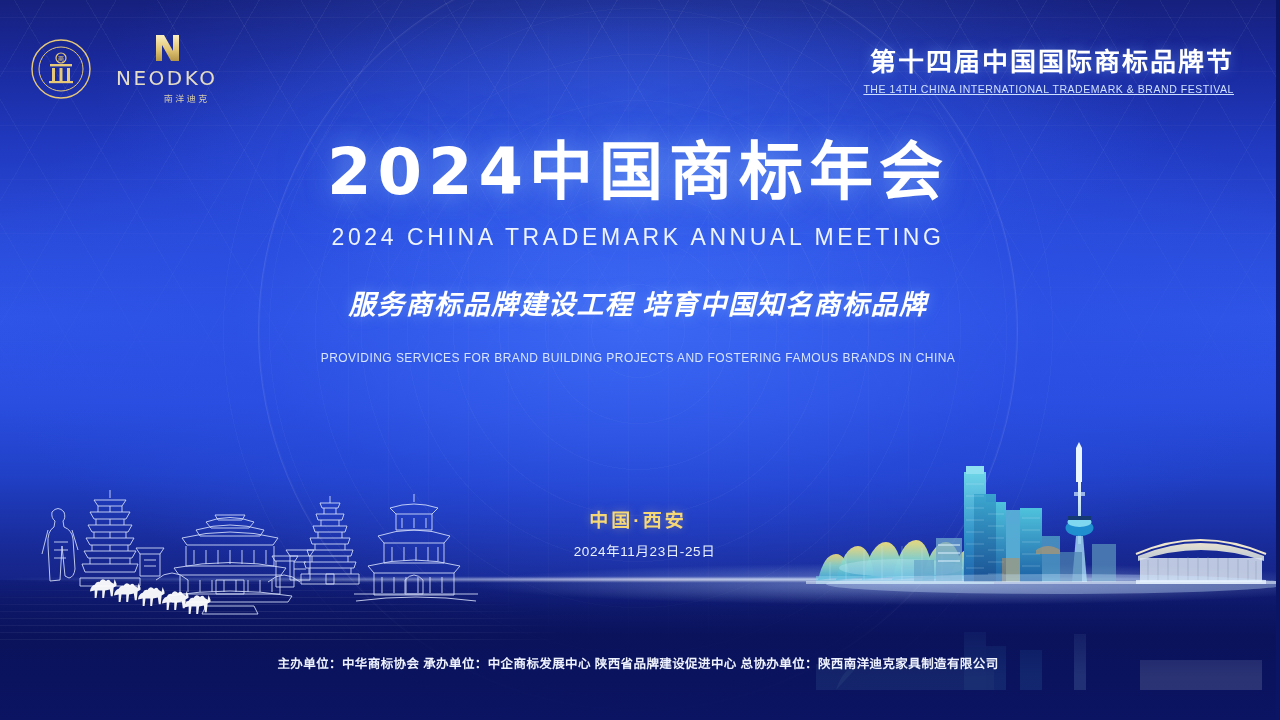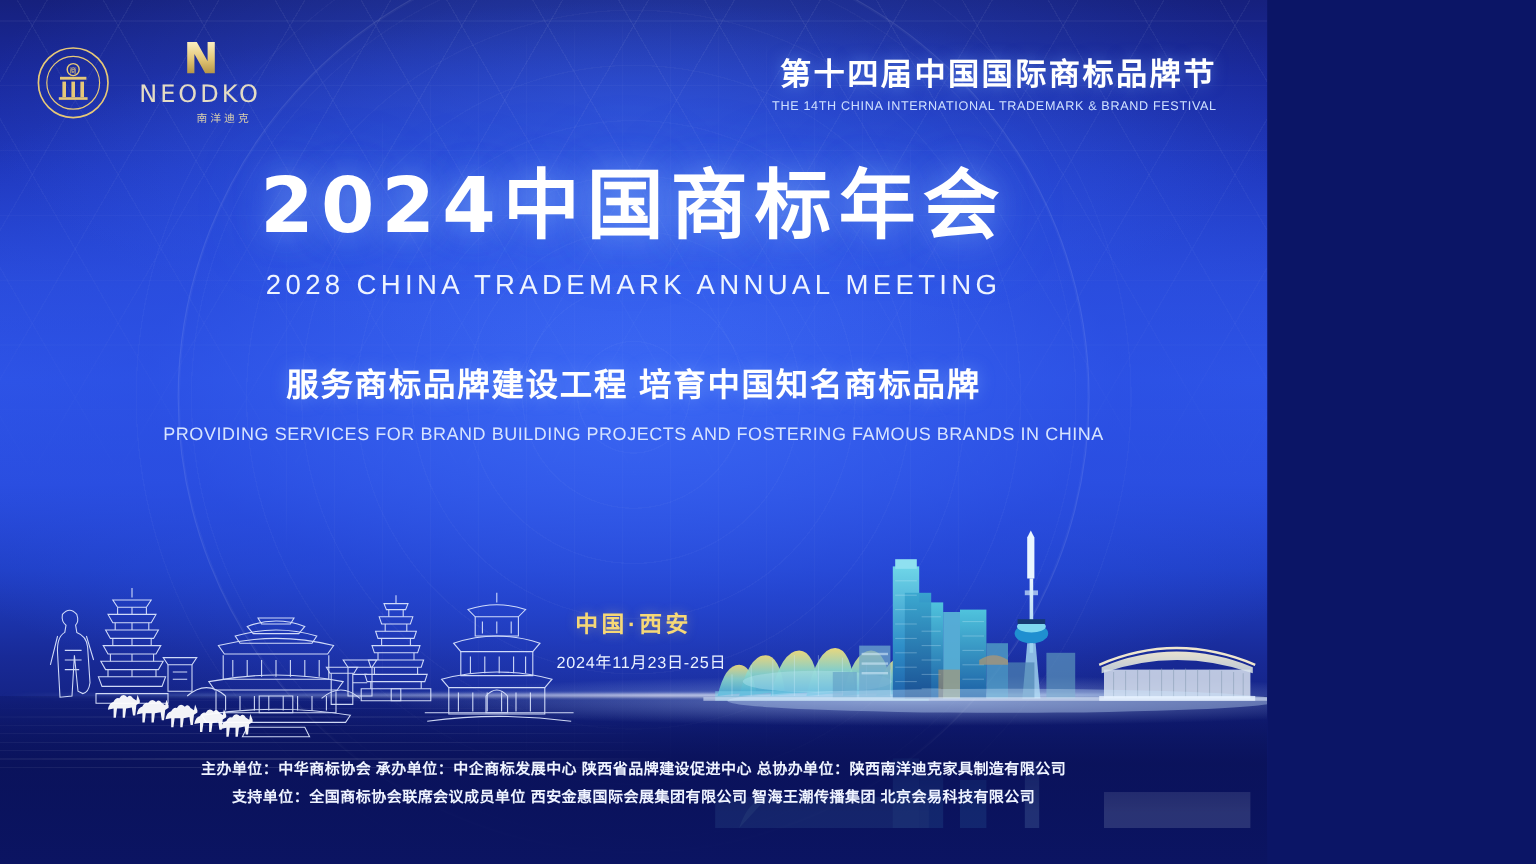--- a/index.html
+++ b/index.html
@@ -1,21 +1,21 @@
 <!DOCTYPE html>
 <html lang="zh-CN"><head>
 <meta charset="utf-8">
 <title>2024 China Trademark Annual Meeting</title>
 <style>
   * { margin:0; padding:0; box-sizing:border-box; }
   html,body { width:1280px; height:720px; overflow:hidden; background:#0b1566; }
   body { font-family:"Liberation Sans","DejaVu Sans",sans-serif; }
 
   .stage{
-    position:relative; width:1056px; height:720px; overflow:hidden;
+    position:relative; width:1276px; height:720px; overflow:hidden;
     background:
       radial-gradient(ellipse 900px 420px at 50% 44%, rgba(60,105,245,0.95) 0%, rgba(42,78,226,0.55) 45%, rgba(25,45,170,0.0) 75%),
       linear-gradient(180deg,
         #16207d 0%,
         #1a2a9e 9%,
         #2039bf 20%,
         #2a4cdb 33%,
         #2e55e8 44%,
         #2a4ee0 56%,
         #2040c6 66%,
@@ -97,39 +97,40 @@
   }
   .neodko .cn{ font-size:9px; letter-spacing:2.5px; color:#d8ceae; margin-top:2px;margin-left:40px; }
 
   .festival{ position:absolute; right:42px; top:48px; text-align:right; }
   .festival .cn{
     font-size:26px; font-weight:700; color:#ffffff; letter-spacing:2px;
     line-height:1.12; white-space:nowrap;
     text-shadow:0 0 12px rgba(120,170,255,.5);
   }
   .festival .en{
-    font-size:10.5px; color:#cfe0ff; letter-spacing:0.55px; margin-top:6px; white-space:nowrap;
+    font-size:10.5px; color:#cfe0ff; letter-spacing:0.55px; margin-top:6px; white-space:nowrap;text-decoration:underline;
   }
 
   
   .center{ position:absolute; left:0; right:0; top:140px; text-align:center; }
   .title-cn{
     font-size:64px; font-weight:700; color:#fff; letter-spacing:6px; line-height:1;
     font-family:"DejaVu Sans","Liberation Sans",sans-serif;
     text-shadow:0 0 26px rgba(150,195,255,.55), 0 0 60px rgba(90,150,255,.35);
   }
   .title-en{
     margin-top:20px; font-size:23px; color:#eef4ff; letter-spacing:3.6px; font-weight:400;
   }
   .tagline-cn{
-    margin-top:48px; font-size:27px; font-weight:700; color:#ffffff; letter-spacing:1.5px;
+    margin-top:32px; font-size:27px; font-weight:700; color:#ffffff; letter-spacing:1.5px;
     text-shadow:0 0 14px rgba(140,185,255,.45);
+    font-style:italic;
   }
   .tagline-en{
-    margin-top:16px; font-size:15px; color:#d7e4ff; letter-spacing:0.45px;
+    margin-top:29px; font-size:12px; color:#d7e4ff; letter-spacing:0.45px;
   }
 
   
   .venue{ position:absolute; left:0; right:0; top:505px; text-align:center; }
   .venue .city{ font-size:19px; font-weight:700; color:#f6d877; letter-spacing:3px; text-shadow:0 0 10px rgba(246,216,119,.35); }
   .venue .date{ margin-top:8px; font-size:13.5px; color:#eaf1ff; letter-spacing:0.6px;margin-left:13px; }
 
   
   .footer{ position:absolute; left:0; right:0; bottom:44px; text-align:center; }
   .footer div{ font-size:12.5px; font-weight:700; color:#eef3ff; letter-spacing:0.4px; line-height:1.85; white-space:nowrap; }
@@ -188,21 +189,21 @@
     </span>
   </div>
 
   <div class="festival">
     <div class="cn">第十四届中国国际商标品牌节</div>
     <div class="en">THE 14TH CHINA INTERNATIONAL TRADEMARK &amp; BRAND FESTIVAL</div>
   </div>
 
   <div class="center">
     <div class="title-cn">2024中国商标年会</div>
-    <div class="title-en">2028 CHINA TRADEMARK ANNUAL MEETING</div>
+    <div class="title-en">2024 CHINA TRADEMARK ANNUAL MEETING</div>
     <div class="tagline-cn">服务商标品牌建设工程 培育中国知名商标品牌</div>
     <div class="tagline-en">PROVIDING SERVICES FOR BRAND BUILDING PROJECTS AND FOSTERING FAMOUS BRANDS IN CHINA</div>
   </div>
 
   <div class="ground"></div>
   <div class="horizon-wide"></div>
   <div class="horizon"></div>
   <div class="contours"></div>
 
   <span class="xian-line">
@@ -402,16 +403,15 @@
     </svg>
   </span>
 
   <div class="venue">
     <div class="city">中国·西安</div>
     <div class="date">2024年11月23日-25日</div>
   </div>
 
   <div class="footer">
     <div>主办单位：中华商标协会      承办单位：中企商标发展中心  陕西省品牌建设促进中心      总协办单位：陕西南洋迪克家具制造有限公司</div>
-    <div>支持单位：全国商标协会联席会议成员单位  西安金惠国际会展集团有限公司  智海王潮传播集团  北京会易科技有限公司</div>
   </div>
 
 </div>
 
 </body></html>

